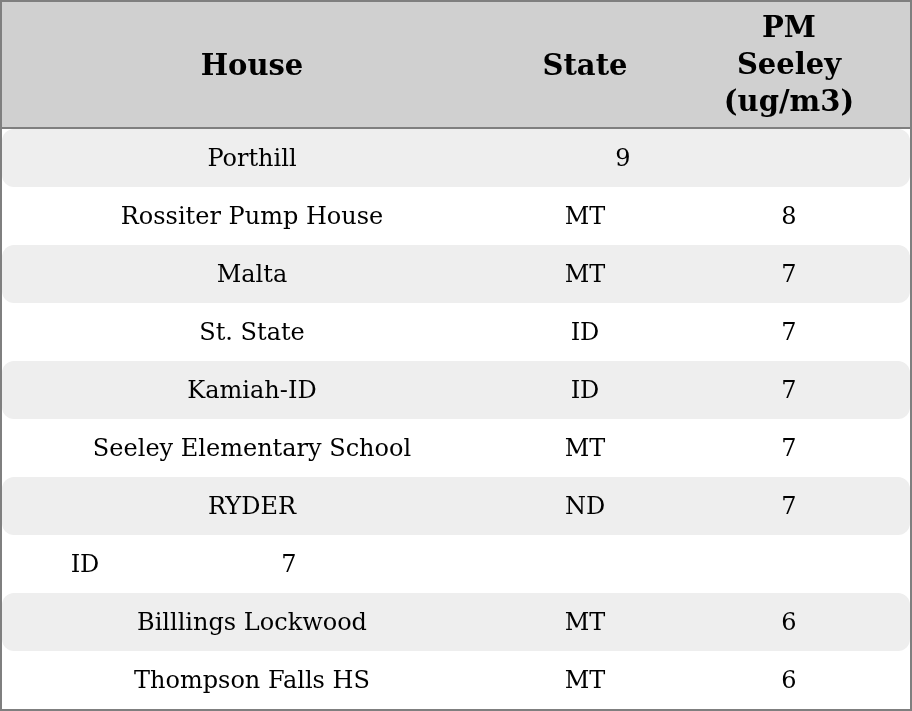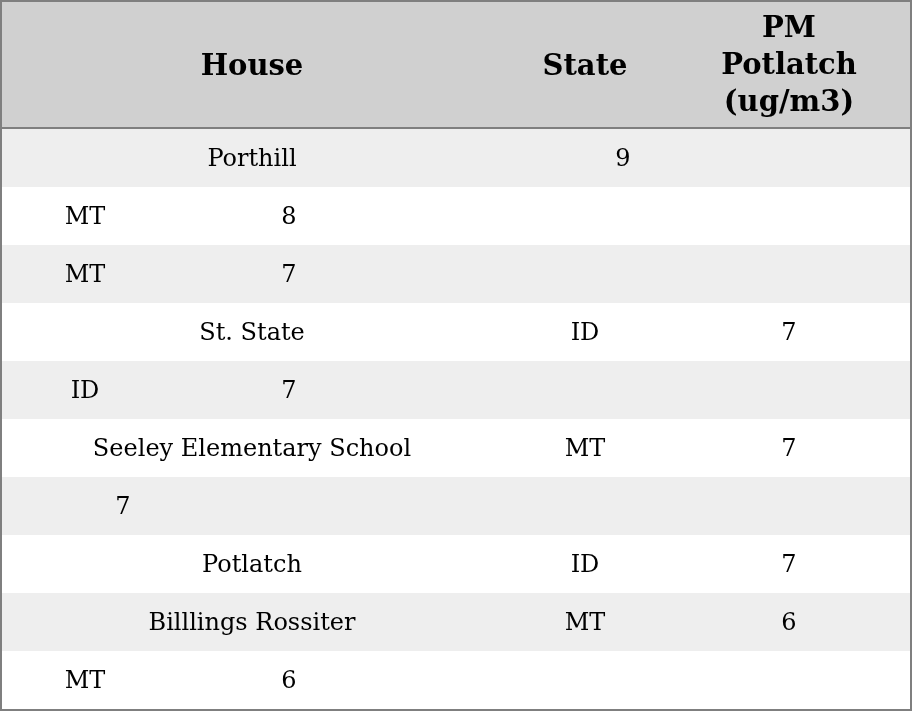--- a/index.html
+++ b/index.html
@@ -26,20 +26,21 @@
   }
   .tbody {
     flex: 1;
     display: flex;
     flex-direction: column;
   }
   .row {
     flex: 1;
     display: flex;
     font-size: 24px;
+    border-radius: 12px;
   }
   .row:nth-child(odd) { background: #eeeeee; }
   .row:nth-child(even) { background: #ffffff; }
   .cell {
     display: flex;
     align-items: center;
     justify-content: center;
     text-align: center;
     box-sizing: border-box;
   }
@@ -49,61 +50,66 @@
   .pm-head   { white-space: pre-line; line-height: 1.28; }
 </style>
 </head>
 <body>
 
 <div class="table">
   <div class="thead">
     <div class="cell col-site">House</div>
     <div class="cell col-state">State</div>
     <div class="cell col-pm pm-head">PM
-Potlatch
+Seeley
 (ug/m3)</div>
   </div>
   <div class="tbody">
     <div class="row">
       <div class="cell col-site">Porthill</div>
       <div class="cell col-pm">9</div>
     </div>
     <div class="row">
+      <div class="cell col-site">Rossiter Pump House</div>
       <div class="cell col-state">MT</div>
       <div class="cell col-pm">8</div>
     </div>
     <div class="row">
+      <div class="cell col-site">Malta</div>
       <div class="cell col-state">MT</div>
       <div class="cell col-pm">7</div>
     </div>
     <div class="row">
       <div class="cell col-site">St. State</div>
       <div class="cell col-state">ID</div>
       <div class="cell col-pm">7</div>
     </div>
     <div class="row">
+      <div class="cell col-site">Kamiah-ID</div>
       <div class="cell col-state">ID</div>
       <div class="cell col-pm">7</div>
     </div>
     <div class="row">
       <div class="cell col-site">Seeley Elementary School</div>
       <div class="cell col-state">MT</div>
       <div class="cell col-pm">7</div>
     </div>
     <div class="row">
+      <div class="cell col-site">RYDER</div>
+      <div class="cell col-state">ND</div>
       <div class="cell col-pm">7</div>
     </div>
     <div class="row">
-      <div class="cell col-site">Potlatch</div>
       <div class="cell col-state">ID</div>
       <div class="cell col-pm">7</div>
     </div>
     <div class="row">
-      <div class="cell col-site">Billlings Rossiter</div>
+      <div class="cell col-site">Billlings Lockwood</div>
       <div class="cell col-state">MT</div>
       <div class="cell col-pm">6</div>
     </div>
     <div class="row">
+      <div class="cell col-site">Thompson Falls HS</div>
       <div class="cell col-state">MT</div>
       <div class="cell col-pm">6</div>
     </div>
   </div>
 </div>
 
 </body></html>

